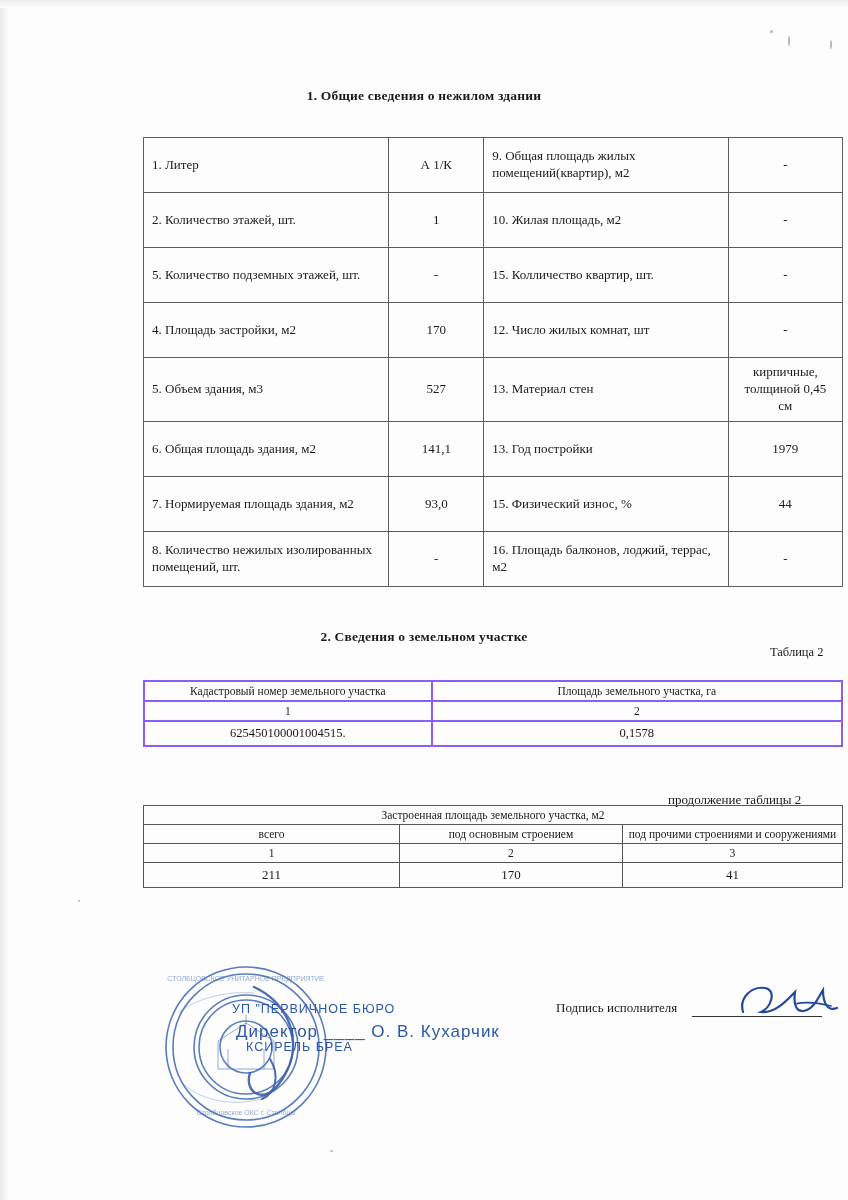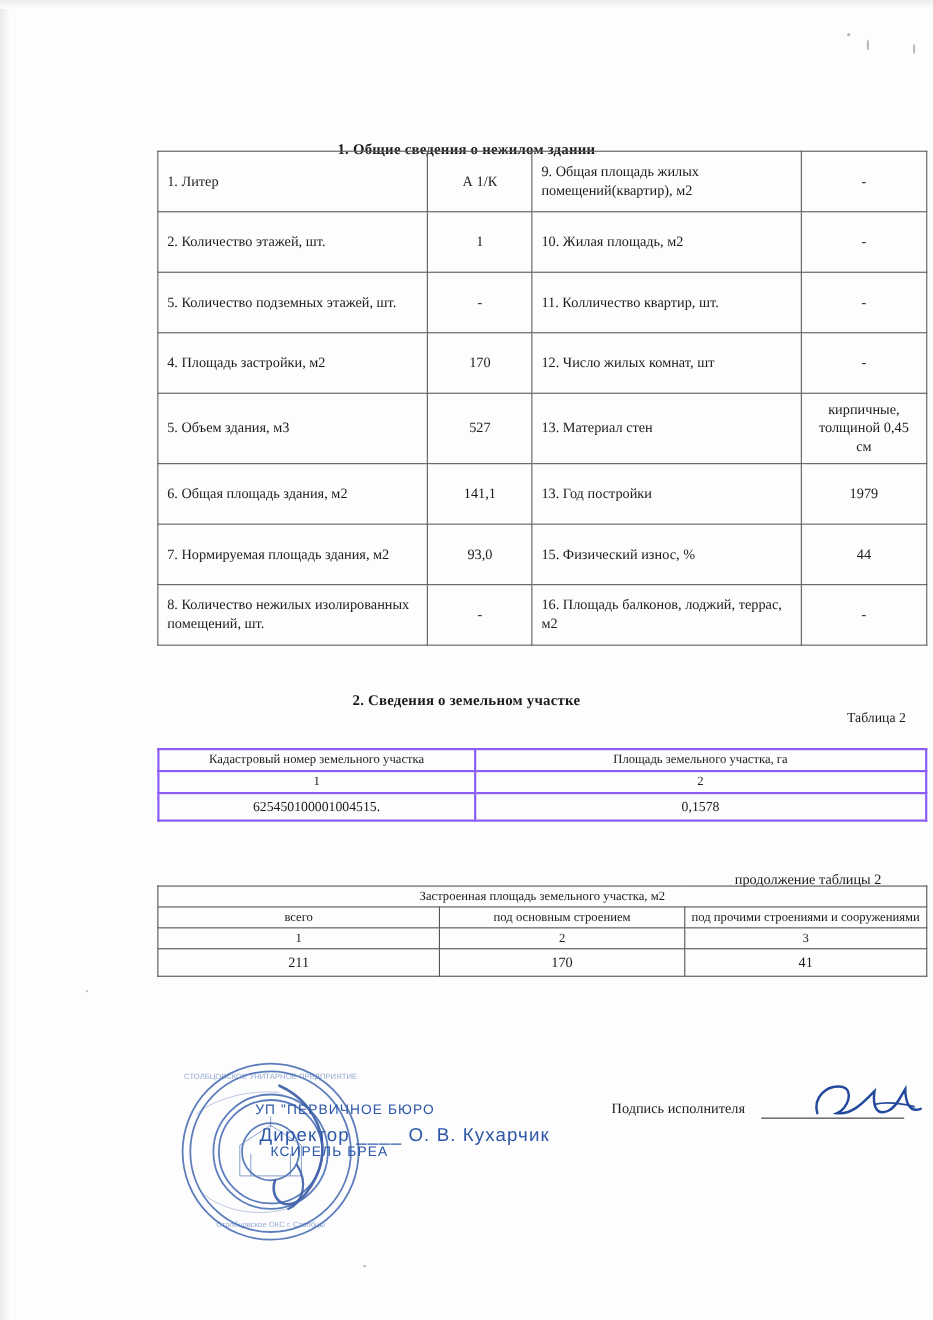--- a/index.html
+++ b/index.html
@@ -41,21 +41,21 @@
   }
 
   h1.section-title {
     position: absolute;
     margin: 0;
     font-size: 13.5px;
     font-weight: bold;
     font-family: "Liberation Serif", serif;
     letter-spacing: 0.2px;
   }
-  #title1 { left: 0; top: 88px; width: 848px; text-align: center; margin-top: 40px; }
+  #title1 { left: 0; top: 88px; width: 848px; text-align: center; }
   #title2 { left: 0; top: 629px; width: 848px; text-align: center; }
 
   
   .tbl1 {
     position: absolute;
     left: 143px;
     top: 137px;
     width: 700px;
     border-collapse: collapse;
     font-size: 13px;
@@ -196,21 +196,21 @@
       </tr>
       <tr>
         <td class="label">2. Количество этажей, шт.</td>
         <td class="val">1</td>
         <td class="label2">10. Жилая площадь, м2</td>
         <td class="val2">-</td>
       </tr>
       <tr>
         <td class="label">5. Количество подземных этажей, шт.</td>
         <td class="val">-</td>
-        <td class="label2">11. Колличество  квартир, шт.</td>
+        <td class="label2">15. Колличество  квартир, шт.</td>
         <td class="val2">-</td>
       </tr>
       <tr>
         <td class="label">4. Площадь застройки, м2</td>
         <td class="val">170</td>
         <td class="label2">12. Число жилых комнат, шт</td>
         <td class="val2">-</td>
       </tr>
       <tr>
         <td class="label">5. Объем здания, м3</td>

